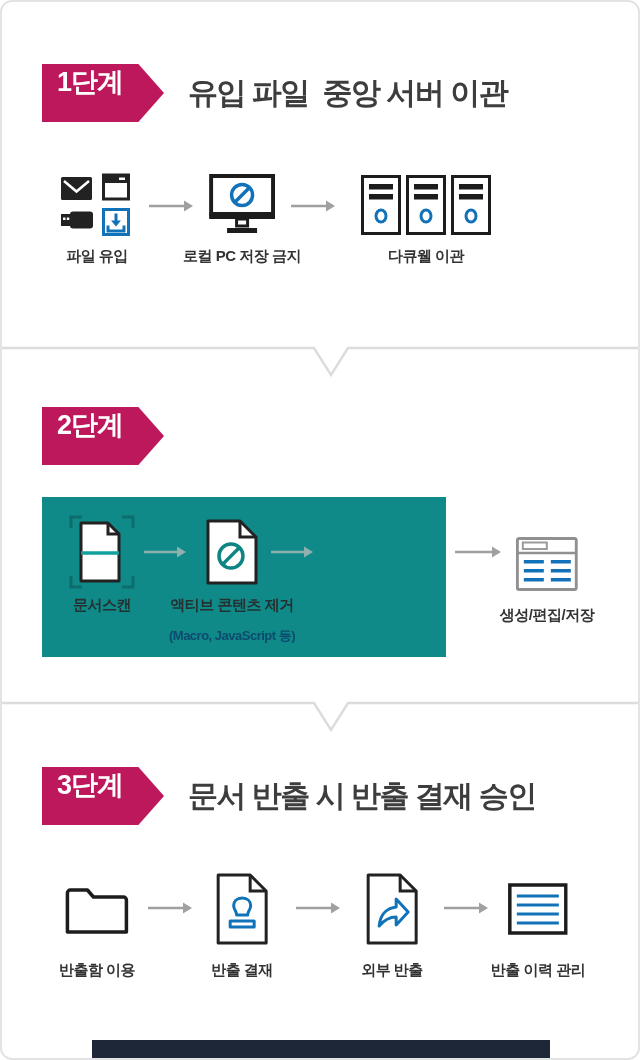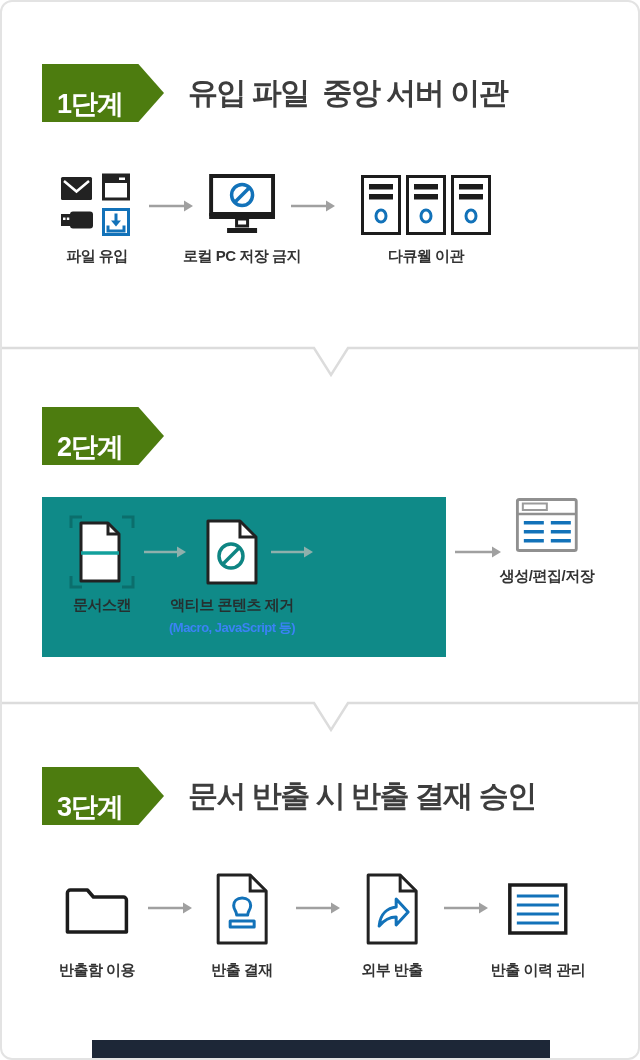--- a/index.html
+++ b/index.html
@@ -2,34 +2,34 @@
 <html><head>
 <meta charset="utf-8">
 <style>
   html,body{margin:0;padding:0;background:#fff;}
   .canvas{
     position:relative;width:640px;height:1060px;background:#ffffff;
     border:2px solid #e3e3e3;border-radius:12px;box-sizing:border-box;overflow:hidden;
     font-family:"Liberation Sans","DejaVu Sans",sans-serif;
   }
   .badge{
-    position:absolute;left:40px;width:122px;height:58px;background:#4d7c0f;color:#ffffff;
-    font-weight:bold;font-size:27px;display:flex;align-items:flex-end;justify-content:center;
+    position:absolute;left:40px;width:122px;height:58px;background:#be185d;color:#ffffff;
+    font-weight:bold;font-size:27px;display:flex;align-items:flex-start;justify-content:center;
     padding-right:26px;box-sizing:border-box;letter-spacing:-1px;
     clip-path:polygon(0 0,79% 0,100% 50%,79% 100%,0 100%);
   }
   .title{
     position:absolute;left:186px;height:58px;display:flex;align-items:center;
     font-size:30px;font-weight:bold;color:#3d3d3d;letter-spacing:-1.5px;white-space:pre;
   }
   .title .accent{color:#0e7d87;}
   .item{position:absolute;transform:translateX(-50%);display:flex;flex-direction:column;align-items:center;text-align:center;}
   .iconbox{display:flex;align-items:center;justify-content:center;}
   .lbl{font-size:15px;font-weight:bold;color:#333333;margin-top:7px;white-space:nowrap;letter-spacing:-0.5px;}
-  .sublbl{font-size:13px;font-weight:bold;color:#3b82f6;margin-top:4px;white-space:nowrap;letter-spacing:-0.5px;}
+  .sublbl{font-size:13px;font-weight:bold;color:#0c4a6e;margin-top:12px;white-space:nowrap;letter-spacing:-0.5px;}
   .boxlbl{color:#253030;}
   .arrow{position:absolute;}
   .sep{position:absolute;left:0;width:640px;height:34px;}
   .tealbox{position:absolute;left:40px;top:495px;width:404px;height:160px;background:#0f8a88;}
   .footerbar{position:absolute;left:90px;top:1038px;width:458px;height:22px;background:#1d2737;}
 </style>
 </head>
 <body>
 
 <div class="canvas">
@@ -183,21 +183,21 @@
   </div>
 
 
   <div class="arrow" style="left:452px;top:542px">
     <svg width="48" height="16">
         <line x1="1" y1="8" x2="40" y2="8" stroke="#a0a0a0" stroke-width="2.5"></line>
         <path d="M38,2.5 L47,8 L38,13.5 z" fill="#a0a0a0"></path>
       </svg>
   </div>
 
-  <div class="item" style="left:545px;top:488px">
+  <div class="item" style="left:545px;top:527px">
     <div class="iconbox" style="height:70px">
       <svg width="62" height="54" viewBox="0 0 62 54">
         <rect x="1.5" y="1.5" width="59" height="51" rx="2" fill="#fff" stroke="#909090" stroke-width="3"></rect>
         <line x1="1.5" y1="16" x2="60.5" y2="16" stroke="#909090" stroke-width="2.5"></line>
         <rect x="7" y="5.5" width="24" height="6.5" fill="#fff" stroke="#9b9b9b" stroke-width="2"></rect>
         <g fill="#1272b9">
           <rect x="8" y="23" width="20" height="3.5"></rect>
             <rect x="35" y="23" width="20" height="3.5"></rect>
           <rect x="8" y="32" width="20" height="3.5"></rect>
             <rect x="35" y="32" width="20" height="3.5"></rect>

